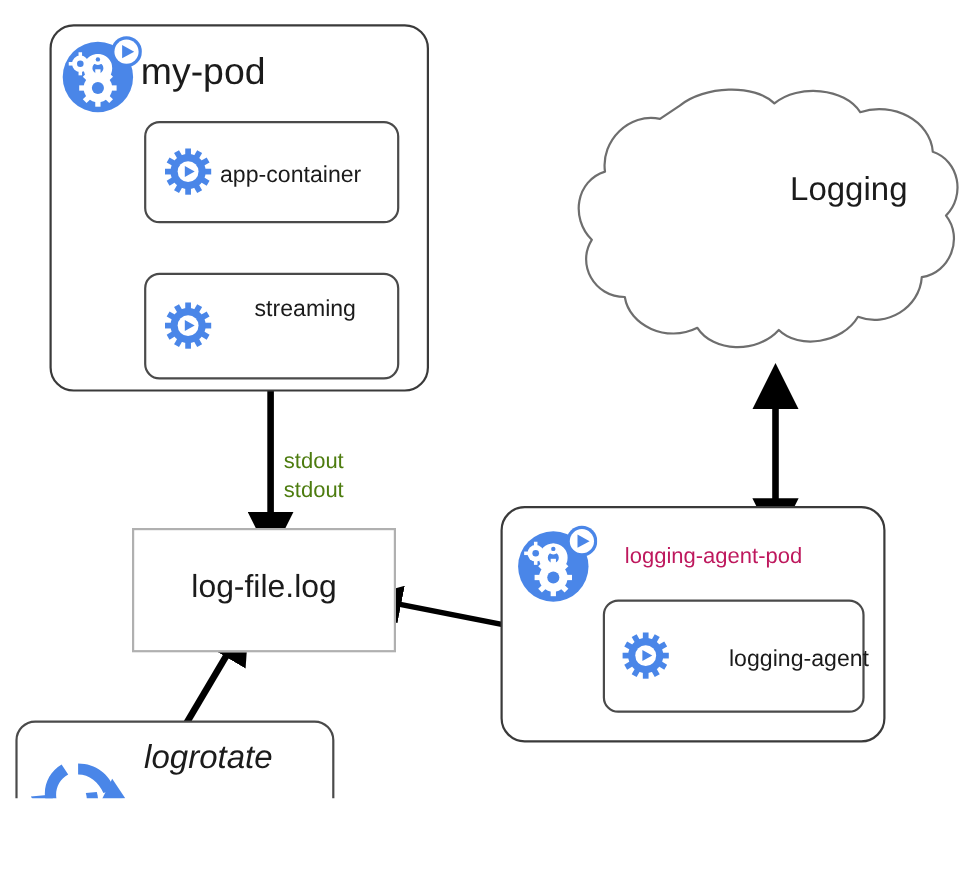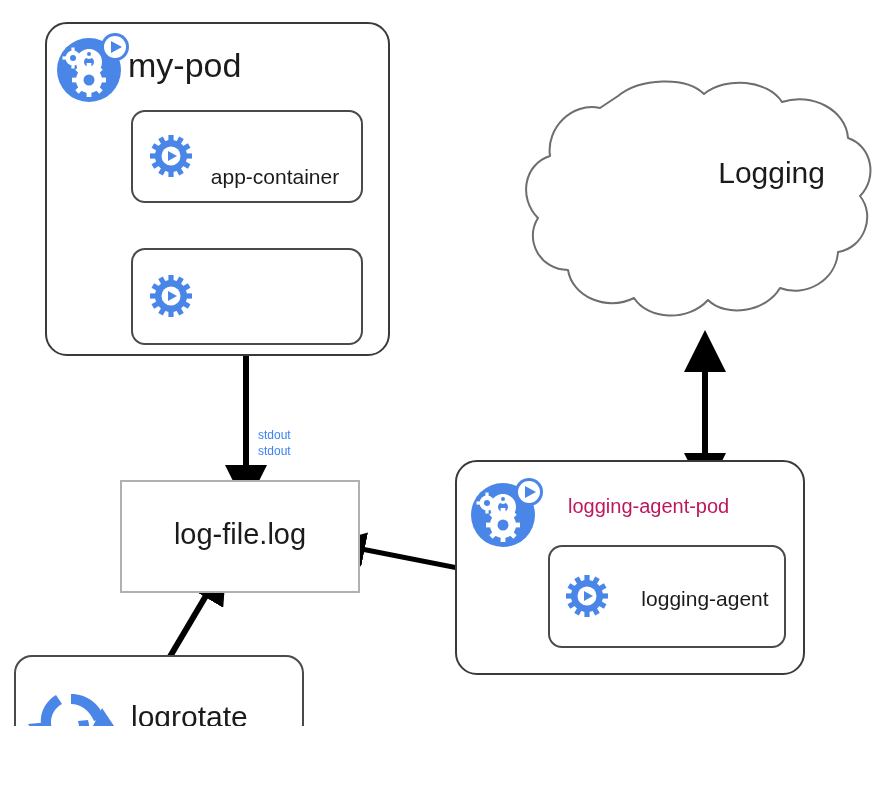--- a/index.html
+++ b/index.html
@@ -77,25 +77,24 @@
   }
   .cloud-label {
     position: absolute;
     color: #1b1b1b;
     font-size: 30px;
     line-height: 1.22;
     text-align: right;
   }
   .edge-label {
     position: absolute;
-    color: #3b82f6;
-    font-size: 12px;
+    color: #4d7c0f;
+    font-size: 20px;
     line-height: 1.35;
     white-space: nowrap;
-    margin-top: 21px;
   }
   .logrotate-label {
     position: absolute;
     color: #1b1b1b;
     font-size: 30px;
     line-height: 1.1;
     white-space: nowrap;
   }
   
   .icon {
@@ -204,21 +203,21 @@
         <rect x="15" y="-2.6" width="6" height="5.2" transform="rotate(30)"></rect>
         <rect x="-2.6" y="-21" width="5.2" height="6" transform="rotate(60)"></rect>
         <rect x="-2.6" y="15" width="5.2" height="6" transform="rotate(60)"></rect>
         <rect x="-21" y="-2.6" width="6" height="5.2" transform="rotate(60)"></rect>
         <rect x="15" y="-2.6" width="6" height="5.2" transform="rotate(60)"></rect>
       </g>
     </g>
     <circle cx="22" cy="22" r="9.5" fill="#ffffff"></circle>
     <path d="M19,17 L28,22 L19,27 z" fill="#4a86e8"></path>
   </svg>
-  <span class="container-label" style="left:200px; top:146px; width:150px; text-align:center;margin-top:18px;">app-container</span>
+  <span class="container-label" style="left:200px; top:146px; width:150px; text-align:left;">app-container</span>
 
   <div class="container-box" style="left:131px; top:248px; width:232px; height:97px;"></div>
   <svg class="icon" style="left:149px; top:274px;" width="44" height="44" viewBox="0 0 44 44">
     <g fill="#4a86e8">
       <circle cx="22" cy="22" r="16"></circle>
       <g transform="translate(22,22)">
         <rect x="-2.6" y="-21" width="5.2" height="6"></rect>
         <rect x="-2.6" y="15" width="5.2" height="6"></rect>
         <rect x="-21" y="-2.6" width="6" height="5.2"></rect>
         <rect x="15" y="-2.6" width="6" height="5.2"></rect>
@@ -229,20 +228,21 @@
         <rect x="-2.6" y="-21" width="5.2" height="6" transform="rotate(60)"></rect>
         <rect x="-2.6" y="15" width="5.2" height="6" transform="rotate(60)"></rect>
         <rect x="-21" y="-2.6" width="6" height="5.2" transform="rotate(60)"></rect>
         <rect x="15" y="-2.6" width="6" height="5.2" transform="rotate(60)"></rect>
       </g>
     </g>
     <circle cx="22" cy="22" r="9.5" fill="#ffffff"></circle>
     <path d="M19,17 L28,22 L19,27 z" fill="#4a86e8"></path>
   </svg>
   <div class="container-label" style="left:205px; top:268px; width:145px;">
+    <div>streaming</div>
   </div>
 
   <div class="cloud-label" style="left:585px; top:155px; width:240px;">
     <div>Logging</div>
   </div>
 
   <div class="edge-label" style="left:258px; top:406px;">
     <div>stdout</div>
     <div>stdout</div>
   </div>
@@ -308,21 +308,21 @@
         <rect x="15" y="-2.6" width="6" height="5.2" transform="rotate(30)"></rect>
         <rect x="-2.6" y="-21" width="5.2" height="6" transform="rotate(60)"></rect>
         <rect x="-2.6" y="15" width="5.2" height="6" transform="rotate(60)"></rect>
         <rect x="-21" y="-2.6" width="6" height="5.2" transform="rotate(60)"></rect>
         <rect x="15" y="-2.6" width="6" height="5.2" transform="rotate(60)"></rect>
       </g>
     </g>
     <circle cx="22" cy="22" r="9.5" fill="#ffffff"></circle>
     <path d="M19,17 L28,22 L19,27 z" fill="#4a86e8"></path>
   </svg>
-  <span class="container-label" style="left:620px; top:586px; width:170px; text-align:center;">logging-agent</span>
+  <span class="container-label" style="left:620px; top:586px; width:170px; text-align:right;">logging-agent</span>
 
   <div class="container-box" style="left:14px; top:655px; width:290px; height:122px; border-radius:18px;"></div>
   <svg class="icon" style="left:28px; top:686px;" width="86" height="78" viewBox="0 0 86 78">
     <g fill="#4a86e8">
       <path d="M43,8
                C59,8 72,18 76,32
                L66,35
                C62,25 53,18 43,18
                Z"></path>
       <path d="M74,22 L86,40 L64,42 Z"></path>
@@ -337,15 +337,15 @@
                L34,18
                C25,23 21,33 24,43
                Z"></path>
       <path d="M60,34
                C64,48 58,62 46,69
                L40,60
                C49,55 53,45 50,35
                Z"></path>
     </g>
   </svg>
-  <span class="logrotate-label" style="left:131px; top:700px;">logrotate</span>
+  <span class="logrotate-label" style="left:131px; top:672px;font-style:italic;">logrotate</span>
 
 </div>
 
 </body></html>

